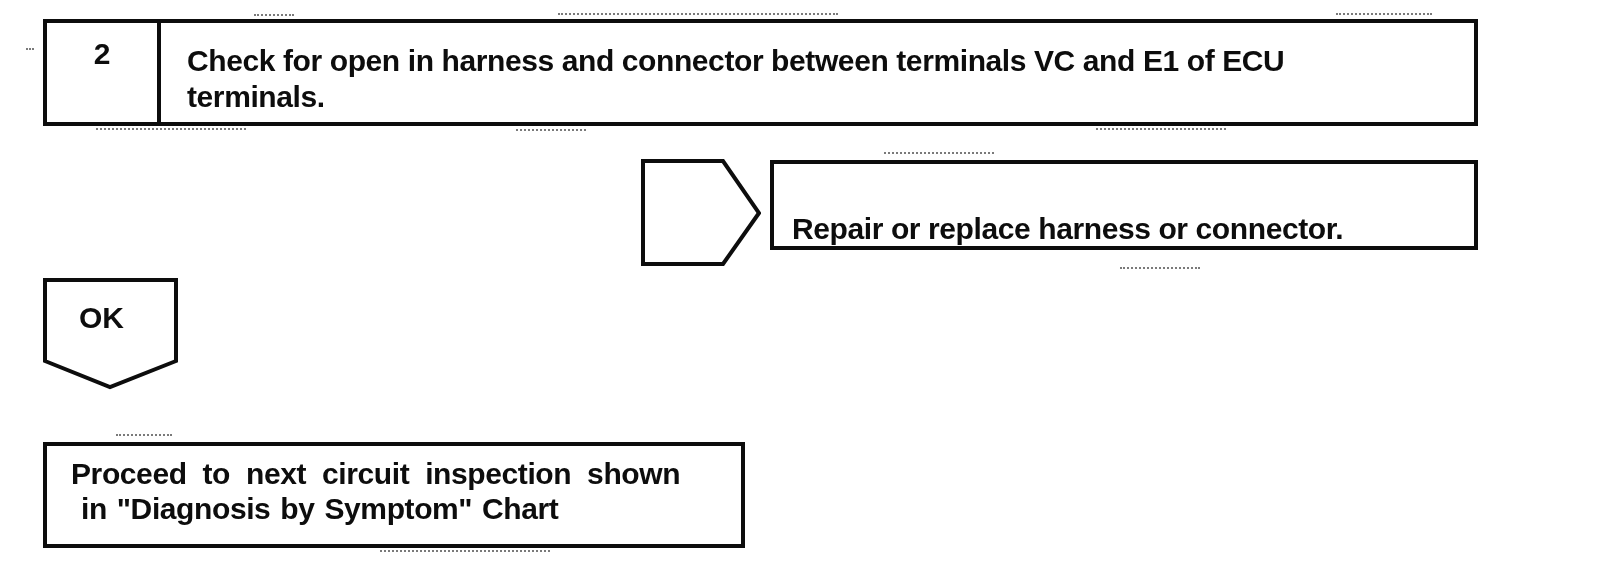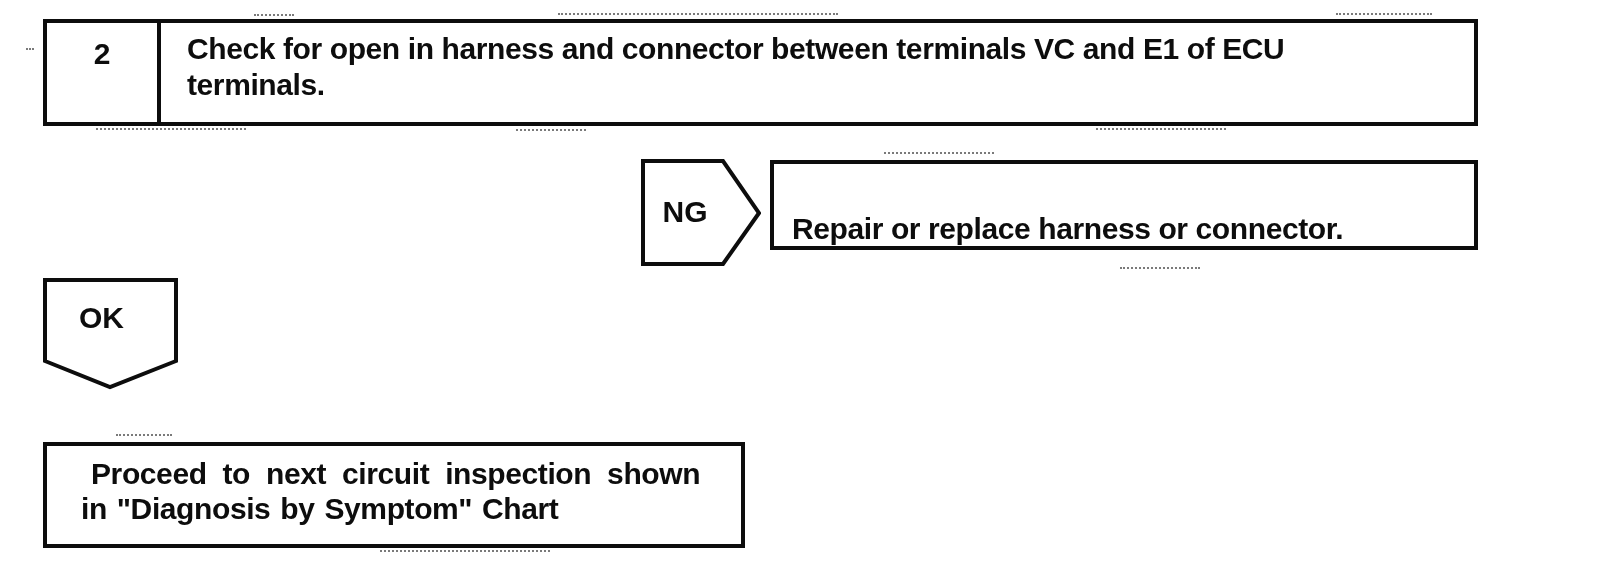--- a/index.html
+++ b/index.html
@@ -15,21 +15,21 @@
     position:absolute; box-sizing:border-box;
     border:4px solid var(--ink); background:var(--paper);
   }
   
   .step-box { left:43px; top:19px; width:1435px; height:107px; display:flex; }
   .step-num {
     width:110px; flex:0 0 110px; border-right:4px solid var(--ink);
     text-align:center; padding-top:14px; font-size:30px;
   }
   .step-text {
-    flex:1; padding:8px 10px 0 26px; font-size:30px; line-height:36px;
+    flex:1; padding:20px 10px 0 26px; font-size:30px; line-height:36px;
   }
   .step-text span { display:block; }
   
   .pent { position:absolute; color:var(--ink); }
   .pent-label {
     position:absolute; display:flex; align-items:center; justify-content:center;
     font-size:30px; letter-spacing:0;
   }
   .ng-shape   { left:641px; top:159px; }
   .ng-caption { left:641px; top:159px; width:88px; height:106px; }
@@ -37,21 +37,21 @@
   .ok-caption { left:34px;  top:278px; width:135px; height:80px; }
   
   .ng-result {
     left:770px; top:160px; width:708px; height:90px;
     display:flex; align-items:flex-end; padding-left:18px; font-size:30px;
   }
   .ok-result {
     left:43px; top:442px; width:702px; height:106px;
     padding:10px 8px 0 24px; font-size:30px; line-height:35px;
   }
-  .ok-result .l1 { word-spacing:8px;margin-left:20px; }
+  .ok-result .l1 { word-spacing:8px; }
   .ok-result .l2 { word-spacing:2px; padding-left:10px; }
   
   .noise {
     position:absolute; height:0;
     border-top:2px dotted rgba(13,13,13,0.55);
   }
 </style>
 </head>
 <body>
 
@@ -61,21 +61,20 @@
     <div class="step-num">2</div>
     <div class="step-text">
       <span>Check for open in harness and connector between terminals VC and E1 of ECU</span>
       <span>terminals.</span>
     </div>
   </div>
 
   <svg class="pent ng-shape" width="120" height="107" viewBox="0 0 120 107">
     <polygon points="2,2 82,2 118,54 82,105 2,105" fill="#ffffff" stroke="currentColor" stroke-width="4" stroke-linejoin="miter"></polygon>
   </svg>
-  <div class="pent-label ng-caption">NG</div>
 
   <div class="box ng-result">
     <span>Repair or replace harness or connector.</span>
   </div>
 
   <svg class="pent ok-shape" width="136" height="112" viewBox="0 0 136 112">
     <polygon points="2,2 133,2 133,83 67,109 2,83" fill="#ffffff" stroke="currentColor" stroke-width="4" stroke-linejoin="miter"></polygon>
   </svg>
   <div class="pent-label ok-caption">OK</div>
 

